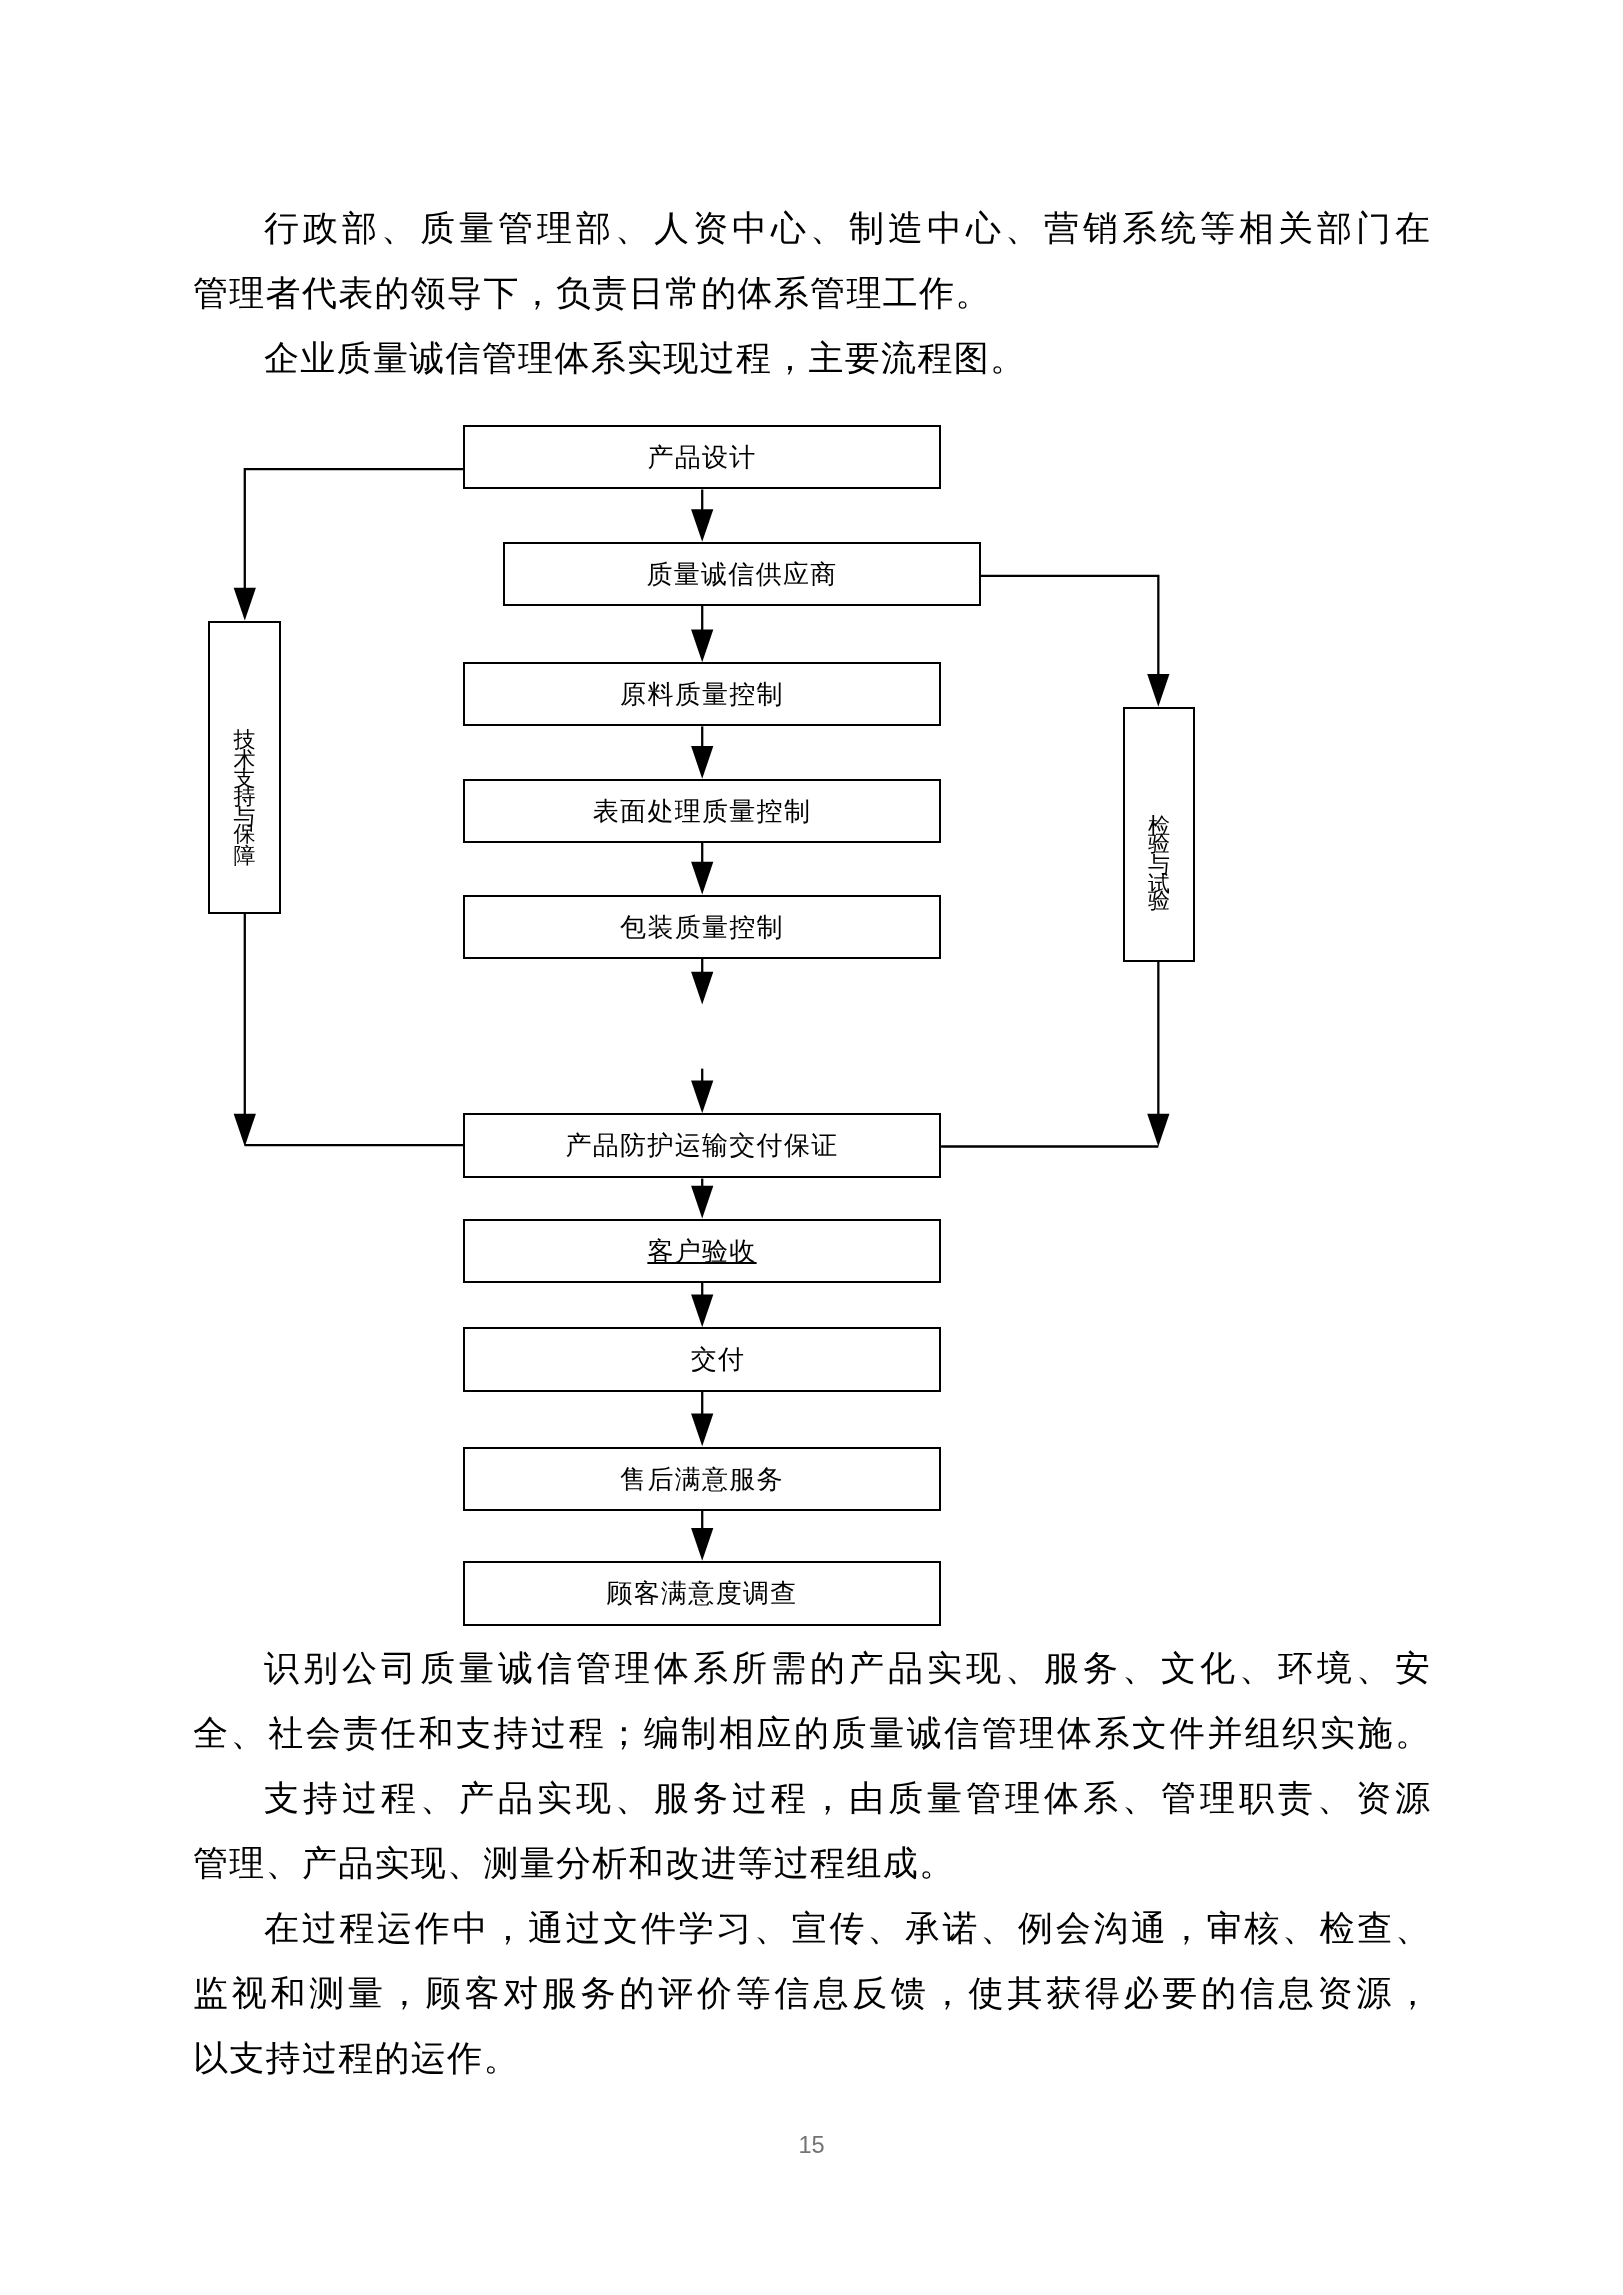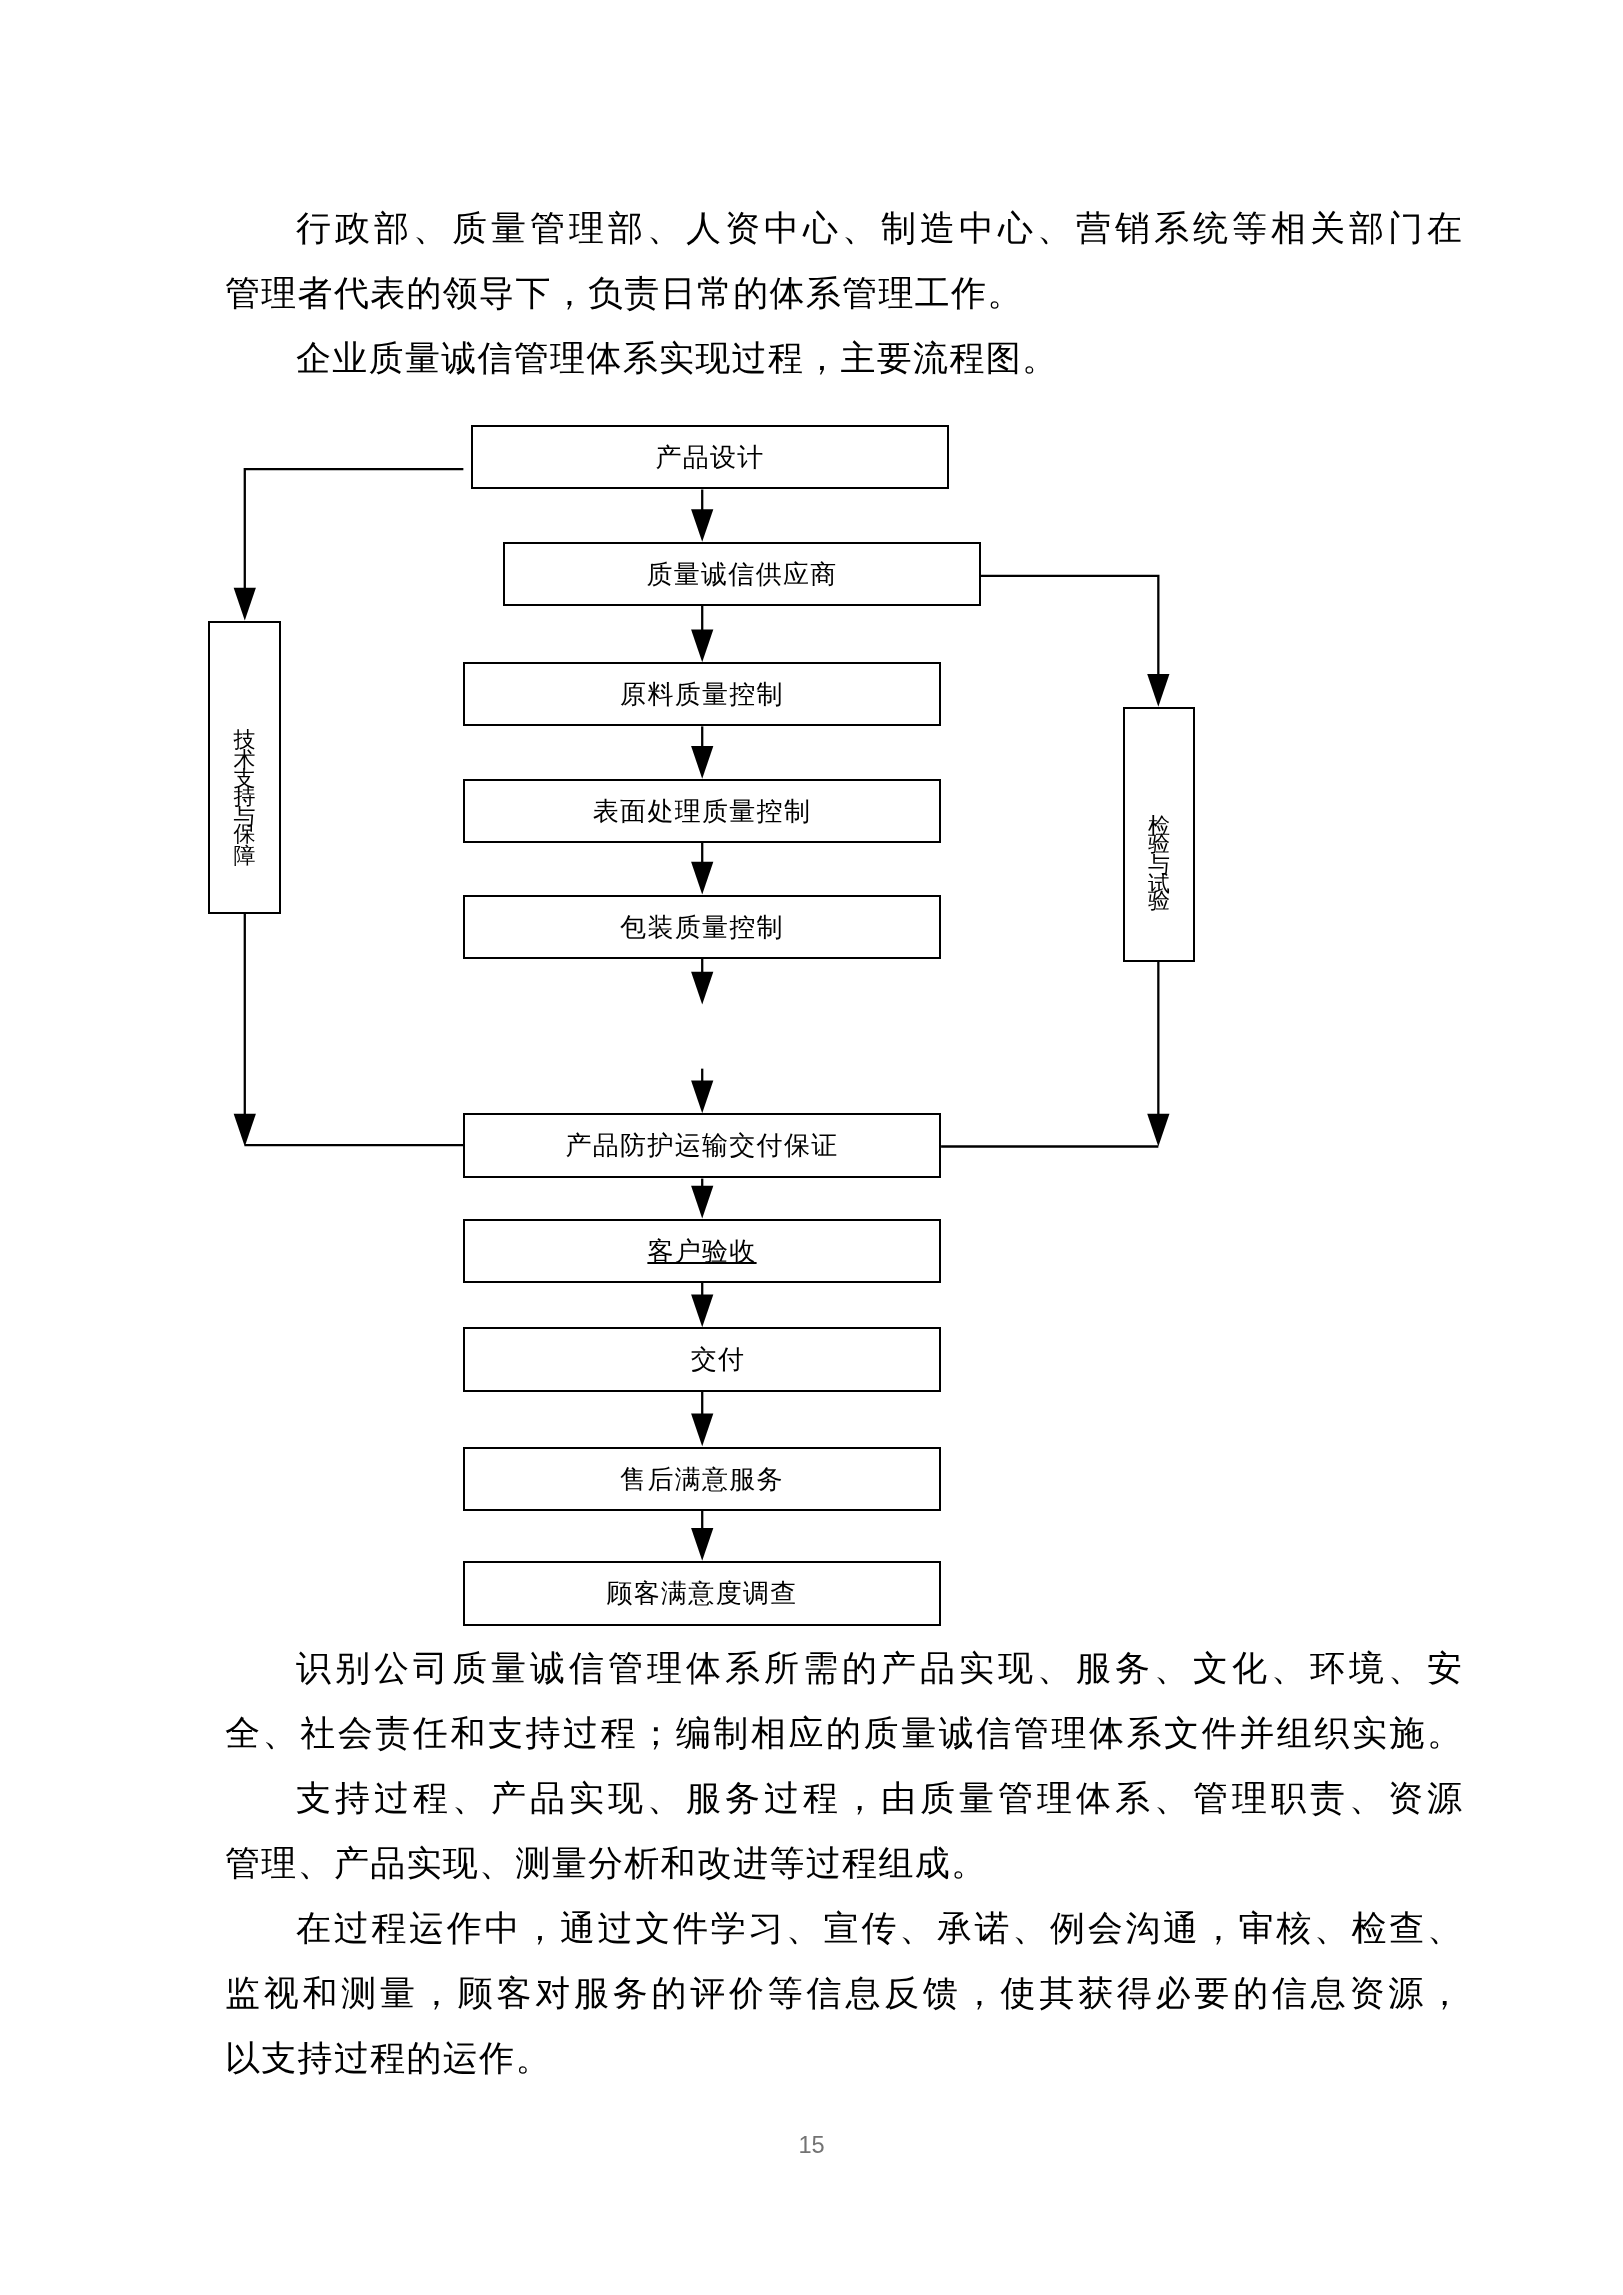--- a/index.html
+++ b/index.html
@@ -6,21 +6,21 @@
   .page{
     position:relative;
     width:1623px;
     height:2295px;
     background:#ffffff;
     font-family:"Liberation Serif","DejaVu Serif",serif;
     color:#000;
     overflow:hidden;
   }
   
-  .textblock{position:absolute;left:193px;width:1237px;margin-left:32px;}
+  .textblock{position:absolute;left:193px;width:1237px;}
   .tline{
     position:relative;
     box-sizing:border-box;
     width:1237px;height:65px;line-height:65px;
     font-size:35px;letter-spacing:1.3px;
     white-space:nowrap;color:#000;
   }
   .just{text-align:justify;text-align-last:justify;white-space:normal;letter-spacing:0;}
   .indent{padding-left:71px;}
   
@@ -101,21 +101,21 @@
       <polygon points="1056,1317 1090,1317 1073,1367"></polygon>
       <polygon points="1056,1485 1090,1485 1073,1535"></polygon>
       <polygon points="1056,1651 1090,1651 1073,1701"></polygon>
       <polygon points="1056,1812 1090,1812 1073,1862"></polygon>
       <polygon points="1056,1978 1090,1978 1073,2028"></polygon>
       <polygon points="1056,2160 1090,2160 1073,2210"></polygon>
       <polygon points="1056,2335 1090,2335 1073,2385"></polygon>
     </g>
   </svg>
 
-  <div class="fbox" style="top:425px;height:64px;margin-left:8px;">产品设计</div>
+  <div class="fbox" style="top:425px;height:64px;">产品设计</div>
   <div class="fbox" style="top:542px;height:64px;margin-left:40px;">质量诚信供应商</div>
   <div class="fbox" style="top:662px;height:64px;">原料质量控制</div>
   <div class="fbox" style="top:779px;height:64px;">表面处理质量控制</div>
   <div class="fbox" style="top:895px;height:64px;">包装质量控制</div>
   <div class="fbox" style="top:1113px;height:65px;">产品防护运输交付保证</div>
   <div class="fbox" style="top:1219px;height:64px;text-decoration:underline;">客户验收</div>
   <div class="fbox" style="top:1327px;height:65px;padding-left:32px;">交付</div>
   <div class="fbox" style="top:1447px;height:64px;">售后满意服务</div>
   <div class="fbox" style="top:1561px;height:65px;">顾客满意度调查</div>
 

